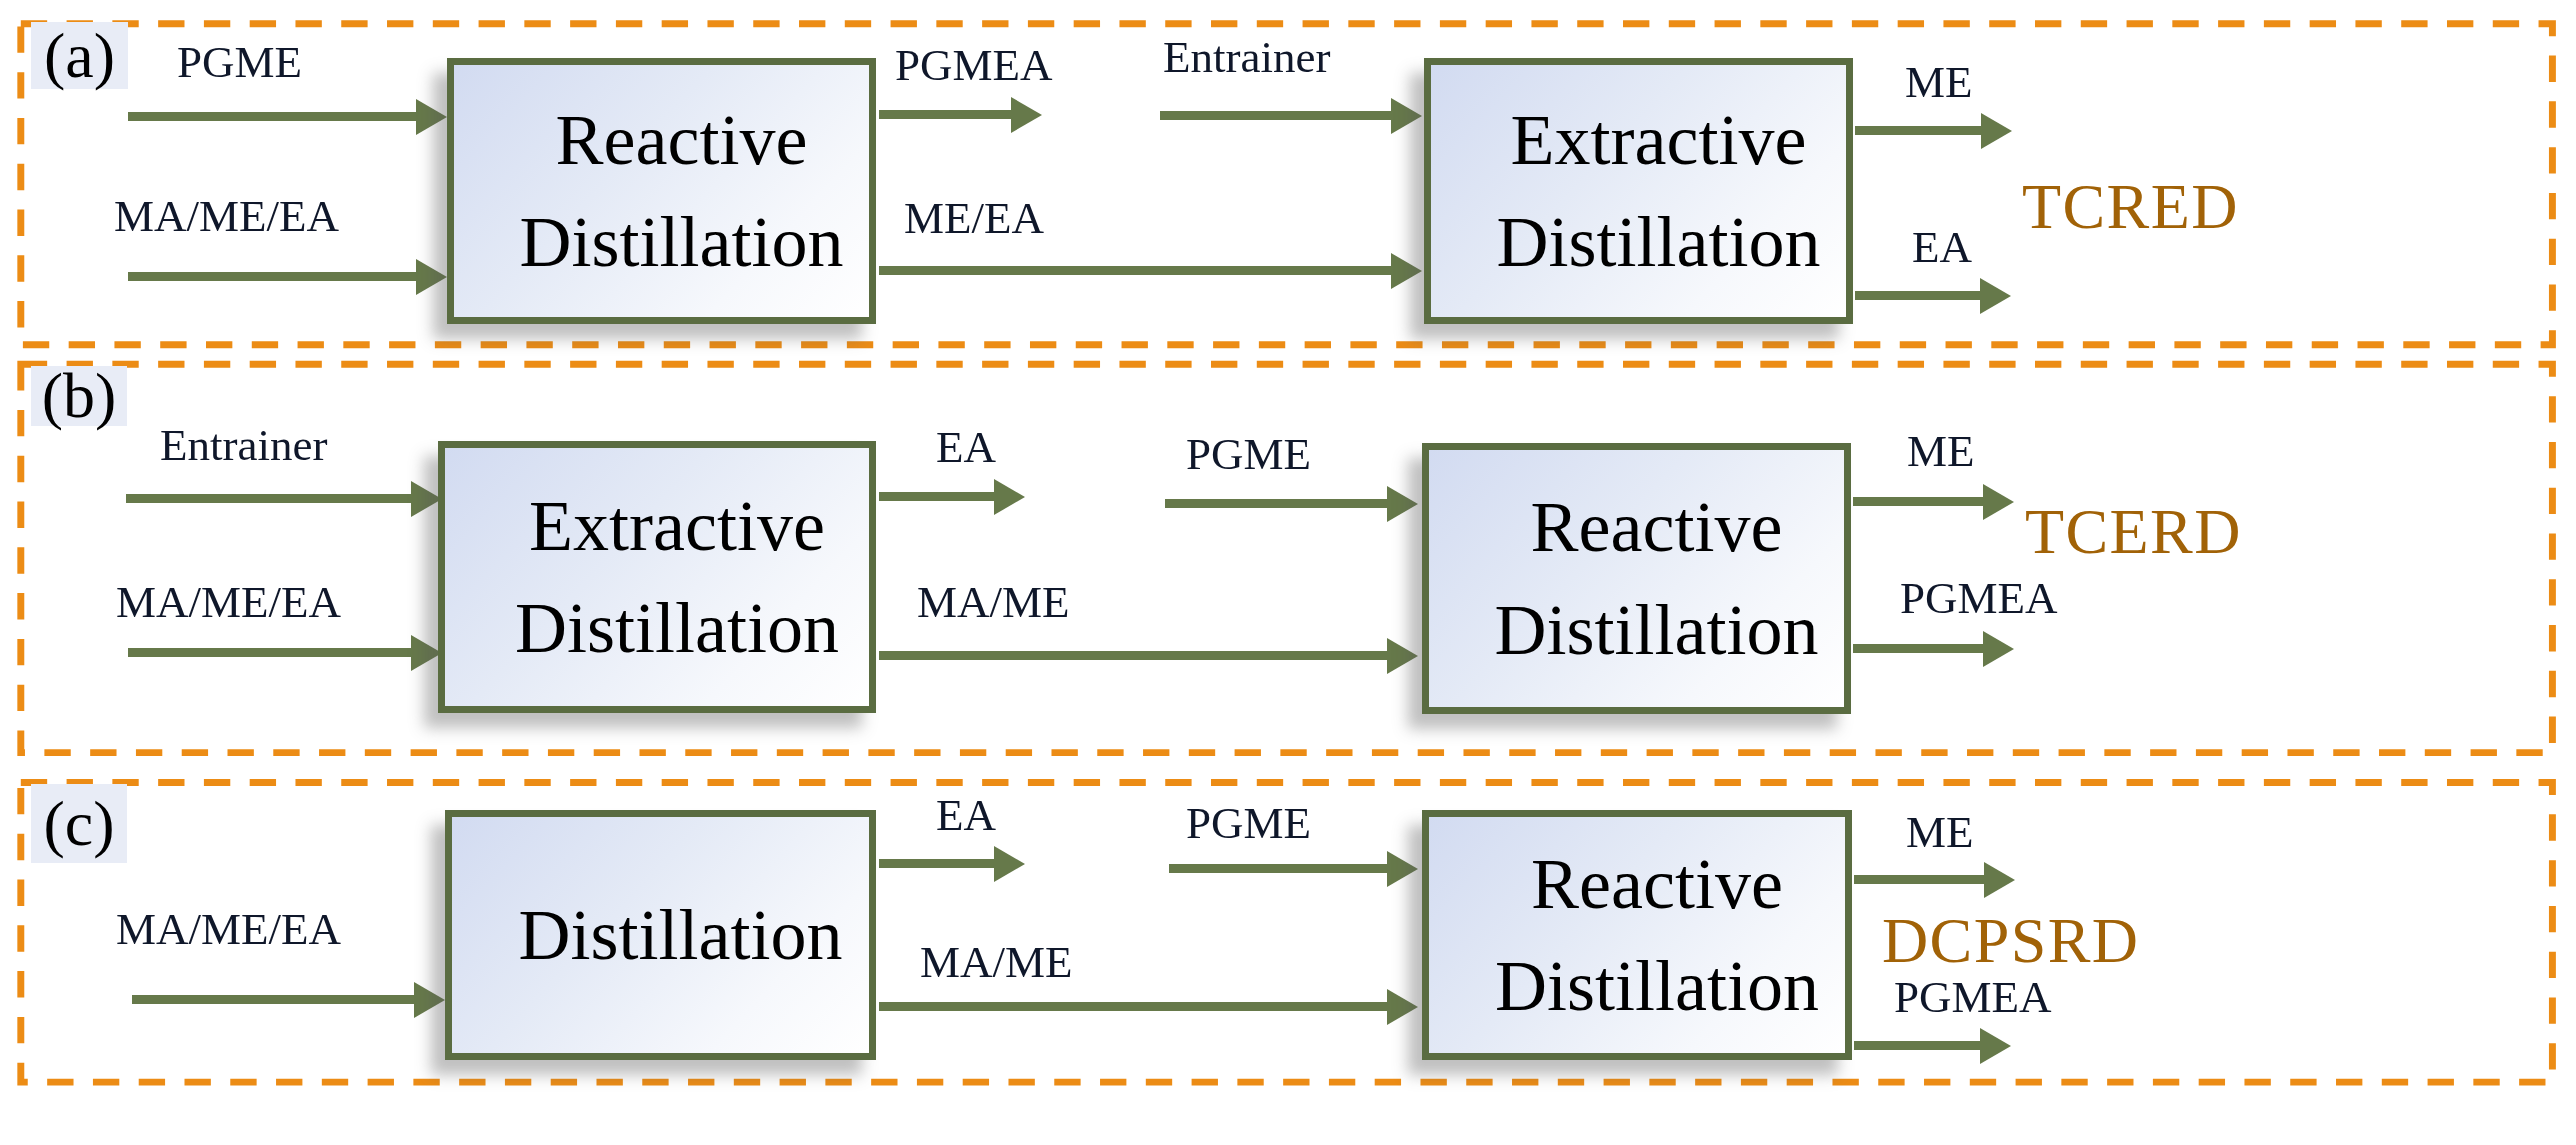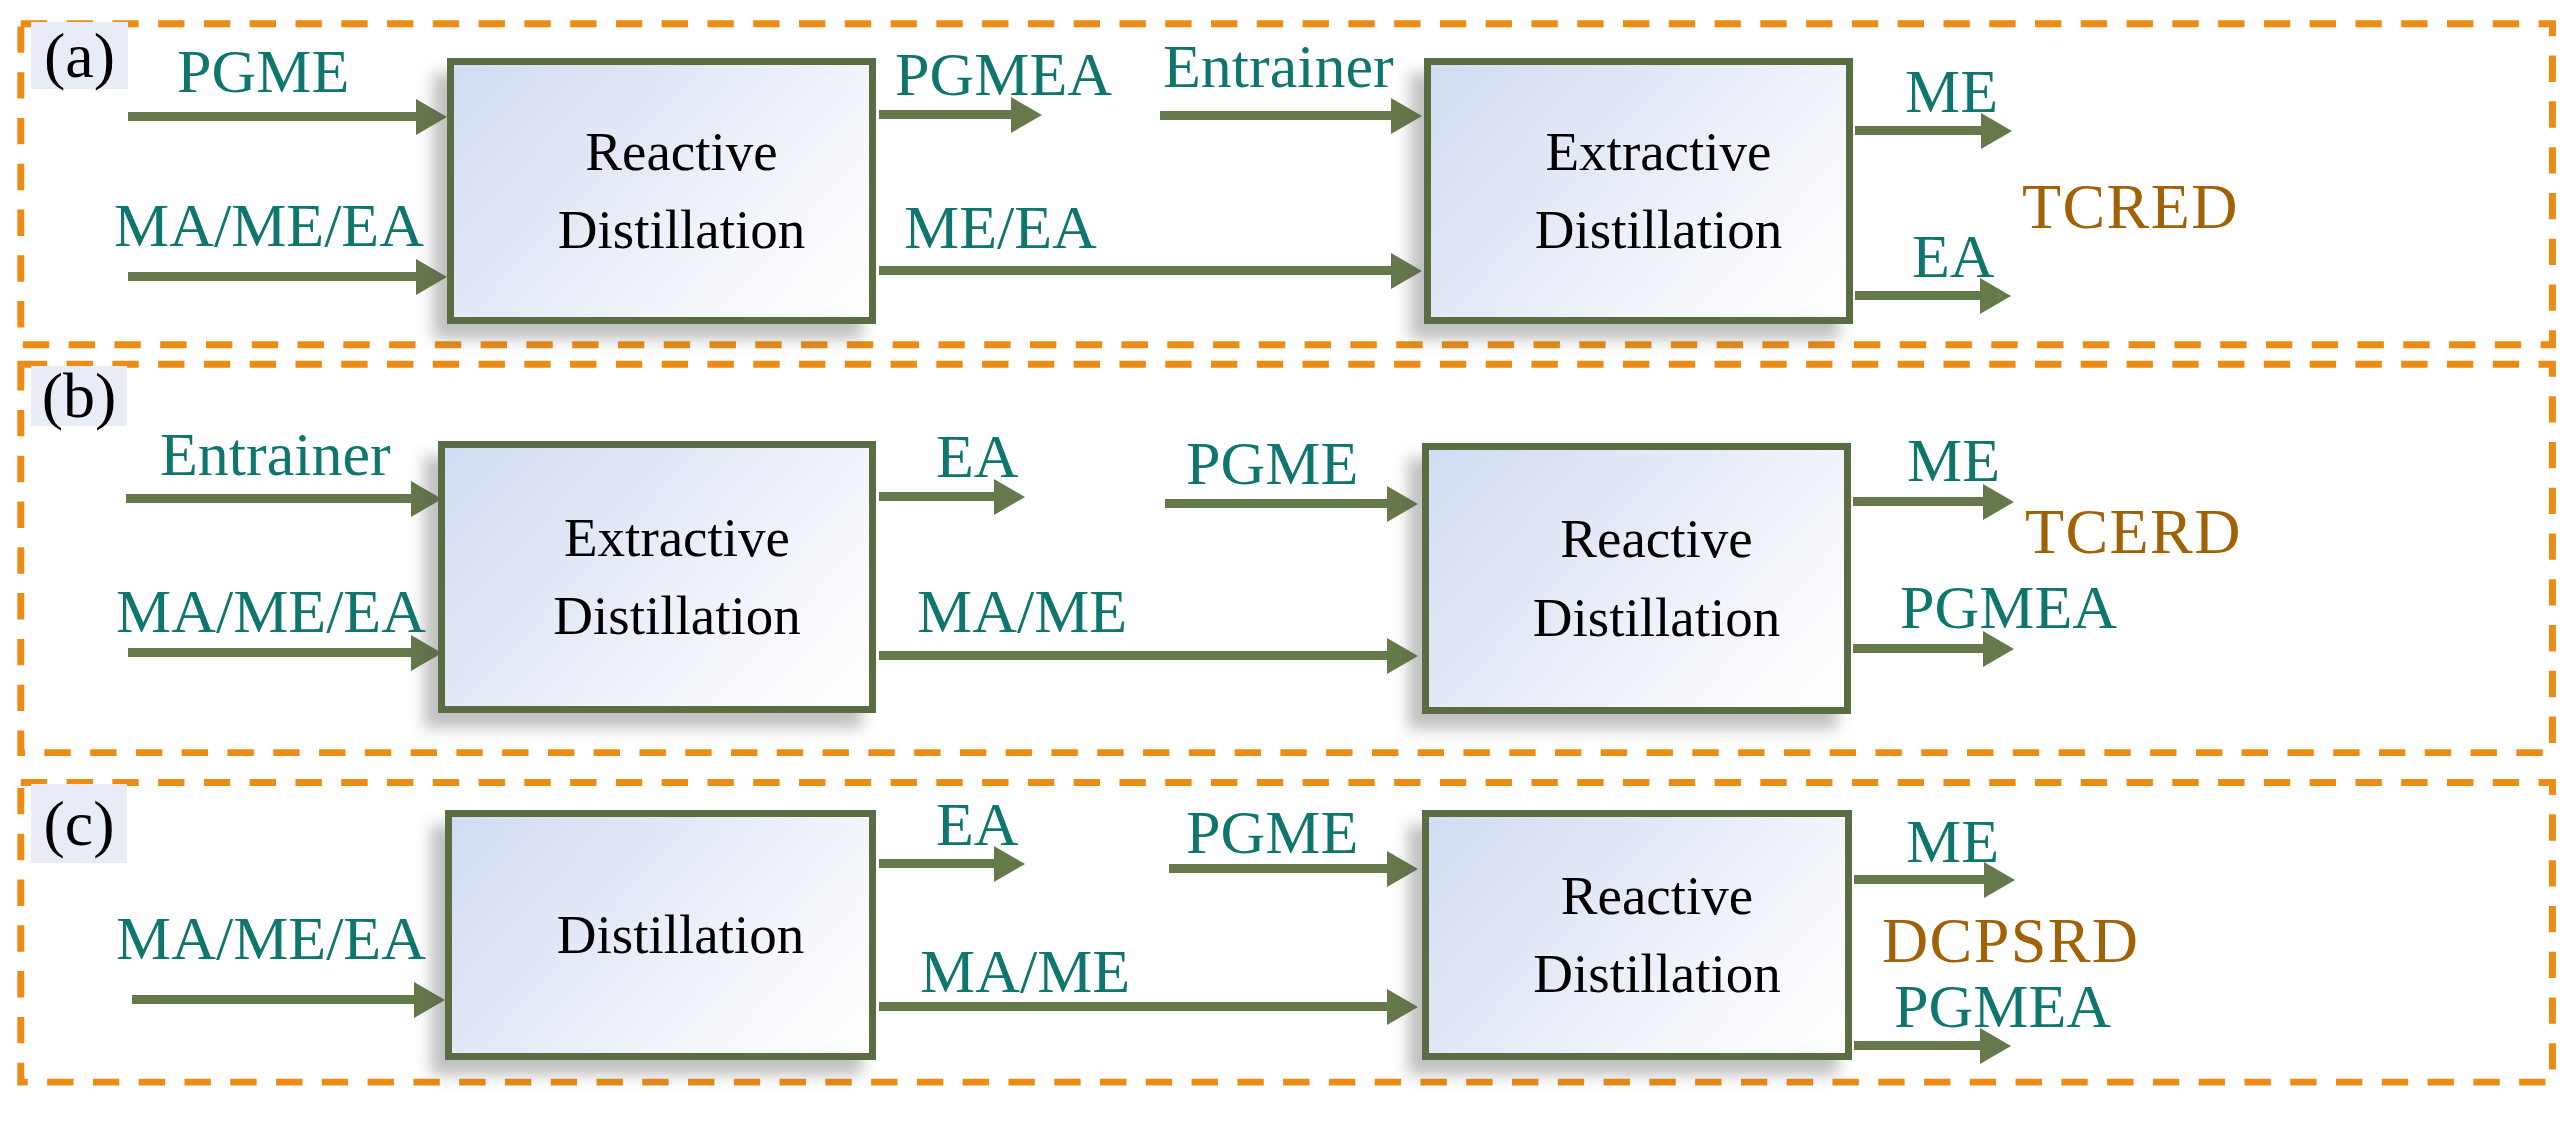--- a/index.html
+++ b/index.html
@@ -23,27 +23,27 @@
     display:flex;align-items:center;justify-content:center;
     font-size:64px;color:#000;
   }
   .pbox{
     position:absolute;
     border:7px solid #5A6C41;
     background:linear-gradient(133deg,#d2dbf1 0%,#e4eaf6 40%,#f6f8fc 75%,#ffffff 100%);
     box-shadow:-14px 15.3px 14px rgba(90,90,90,0.38);
     display:flex;flex-direction:column;align-items:center;justify-content:center;
     text-align:center;
-    font-size:55px;line-height:1.42;color:#000;
+    font-size:72px;line-height:1.42;color:#000;
     box-sizing:border-box;
     padding-left:40px;
   }
   .stream{
     position:absolute;
-    font-size:62px;line-height:1;color:#0f766e;
+    font-size:45px;line-height:1;color:#0f172a;
     white-space:nowrap;
   }
   .acronym{
     position:absolute;
     font-size:64px;line-height:1;color:#a16207;
     letter-spacing:1.4px;
     white-space:nowrap;
   }
   .arrow{
     position:absolute;

